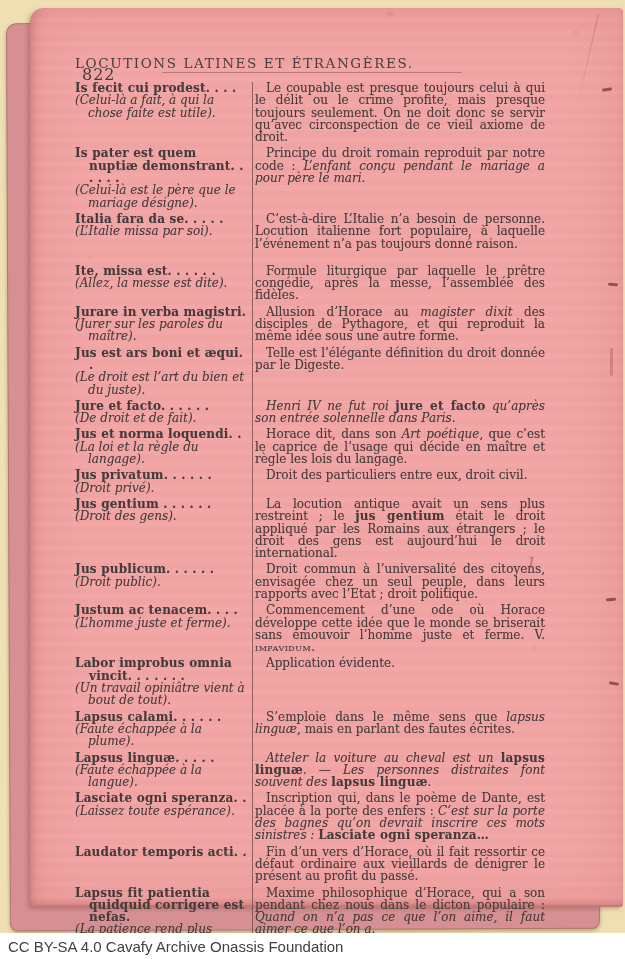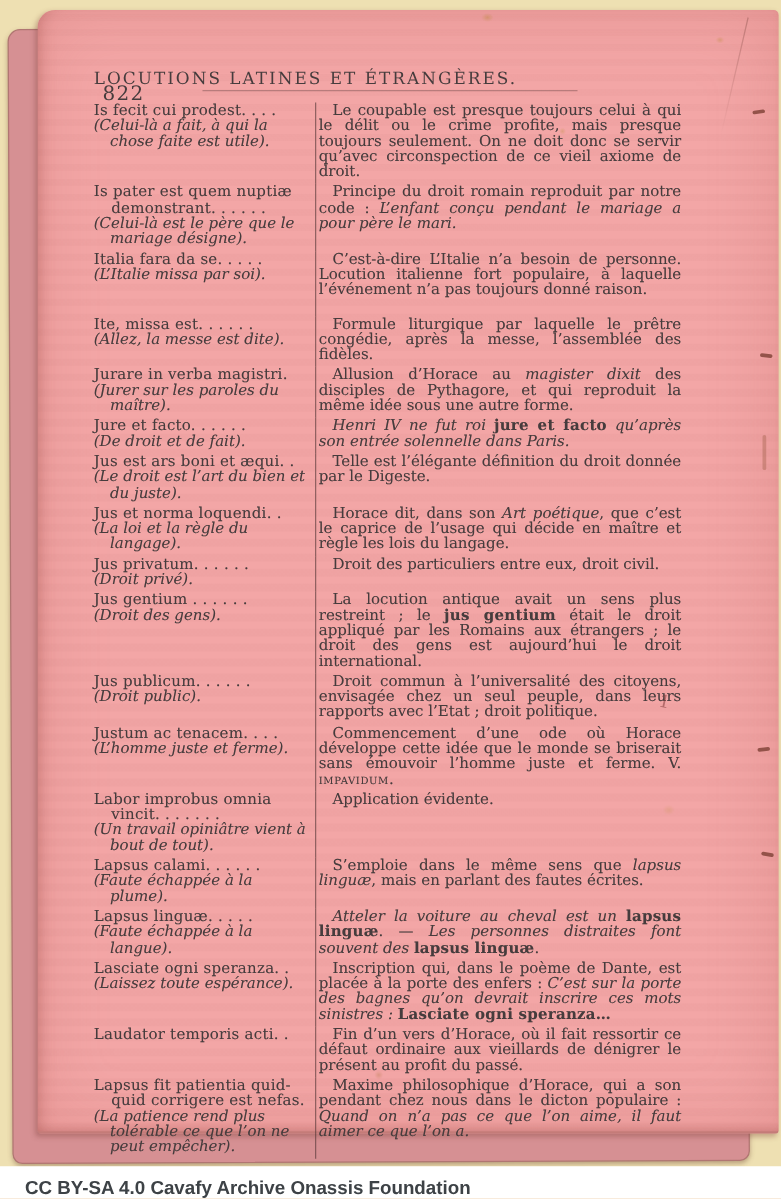--- a/index.html
+++ b/index.html
@@ -69,21 +69,21 @@
     text-shadow: 0 0 .5px rgba(74,62,63,.35);
   }
   .entry { display: grid; grid-template-columns: 177px 1fr; }
   .cell-left  { padding-right: 5px; padding-bottom: 4px; }
   .cell-right {
     border-left: 1.5px solid rgba(80,52,52,.6);
     padding-left: 2px; padding-bottom: 4px;
   }
   .entry.gap-lg .cell-left, .entry.gap-lg .cell-right { padding-bottom: 15px; }
   .term {
-    font-weight: normal; letter-spacing: .2px;
+    font-weight: bold; letter-spacing: .2px;
     padding-left: 14px; text-indent: -14px;
   }
   .translation {
     font-style: italic;
     padding-left: 13px; text-indent: -13px;
   }
   .explanation { text-indent: 11px; text-align: justify; }
   .explanation i { font-style: italic; }
   .explanation b { font-weight: bold; letter-spacing: .2px; }
   .sc { font-variant: small-caps; letter-spacing: .5px; }
@@ -108,24 +108,24 @@
   .handwritten-mark {
     position: absolute; left: 497px; top: 546px;
     font-size: 14px; color: rgba(130,60,60,.55);
     transform: rotate(12deg);
   }
 
   .footer-bar {
     position: absolute; left: 0; bottom: 0;
     width: 625px; height: 26px;
     background: var(--footer_bg, #ffffff);
-    display: flex; align-items: flex-end;
-    box-sizing: border-box; padding-left: 20px;
+    display: flex; align-items: center;
+    box-sizing: border-box; padding-left: 8px;
     font-family: "Liberation Sans", sans-serif;
-    font-size: 15px; color: var(--footer_text, #3d4246); font-weight: bold;
+    font-size: 15px; color: var(--footer_text, #3d4246);
   }
 </style>
 </head>
 <body style="--backdrop: #eee0b2; --page_pink: #f3a6a6; --under_page: #d69093; --ink: #463c3d; --footer_bg: #ffffff; --footer_text: #3d4246;">
 
 <div class="under-page"></div>
 
 <div class="page">
   <div class="page-number">822</div>
   <div class="running-title">LOCUTIONS LATINES ET ÉTRANGÈRES.</div>
@@ -172,34 +172,34 @@
     <div class="cell-left">
       <div class="term">Jurare in verba magistri.</div>
       <div class="translation">(Jurer sur les paroles du maître).</div>
     </div>
     <div class="cell-right">
       <div class="explanation">Allusion d’Horace au <i>magister dixit</i> des disciples de Pythagore, et qui reproduit la même idée sous une autre forme.</div>
     </div>
   </div>
       <div class="entry">
     <div class="cell-left">
+      <div class="term">Jus est ars boni et æqui. .</div>
+      <div class="translation">(Le droit est l’art du bien et du juste).</div>
+    </div>
+    <div class="cell-right">
+      <div class="explanation">Telle est l’élégante définition du droit donnée par le Digeste.</div>
+    </div>
+  </div>
+      <div class="entry">
+    <div class="cell-left">
       <div class="term">Jure et facto. . . . . .</div>
       <div class="translation">(De droit et de fait).</div>
     </div>
     <div class="cell-right">
       <div class="explanation"><i>Henri IV ne fut roi</i> <b>jure et facto</b> <i>qu’après son entrée solennelle dans Paris.</i></div>
-    </div>
-  </div>
-      <div class="entry">
-    <div class="cell-left">
-      <div class="term">Jus est ars boni et æqui. .</div>
-      <div class="translation">(Le droit est l’art du bien et du juste).</div>
-    </div>
-    <div class="cell-right">
-      <div class="explanation">Telle est l’élégante définition du droit donnée par le Digeste.</div>
     </div>
   </div>
       <div class="entry">
     <div class="cell-left">
       <div class="term">Jus et norma loquendi. .</div>
       <div class="translation">(La loi et la règle du langage).</div>
     </div>
     <div class="cell-right">
       <div class="explanation">Horace dit, dans son <i>Art poétique</i>, que c’est le caprice de l’usage qui décide en maître et règle les lois du langage.</div>
     </div>

